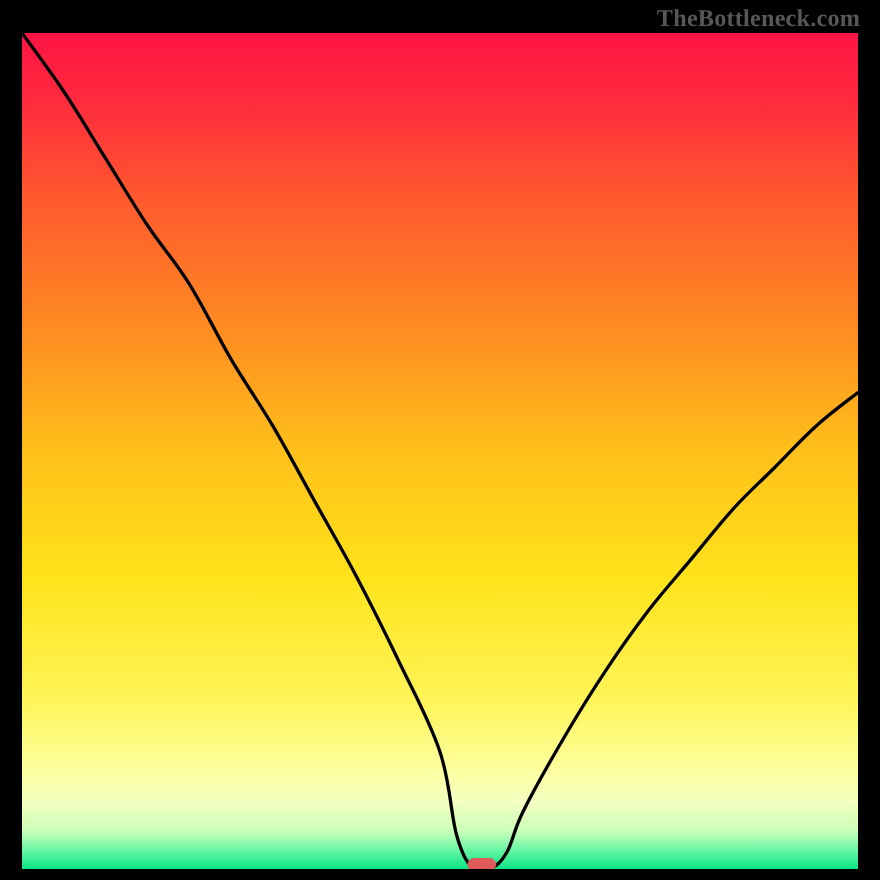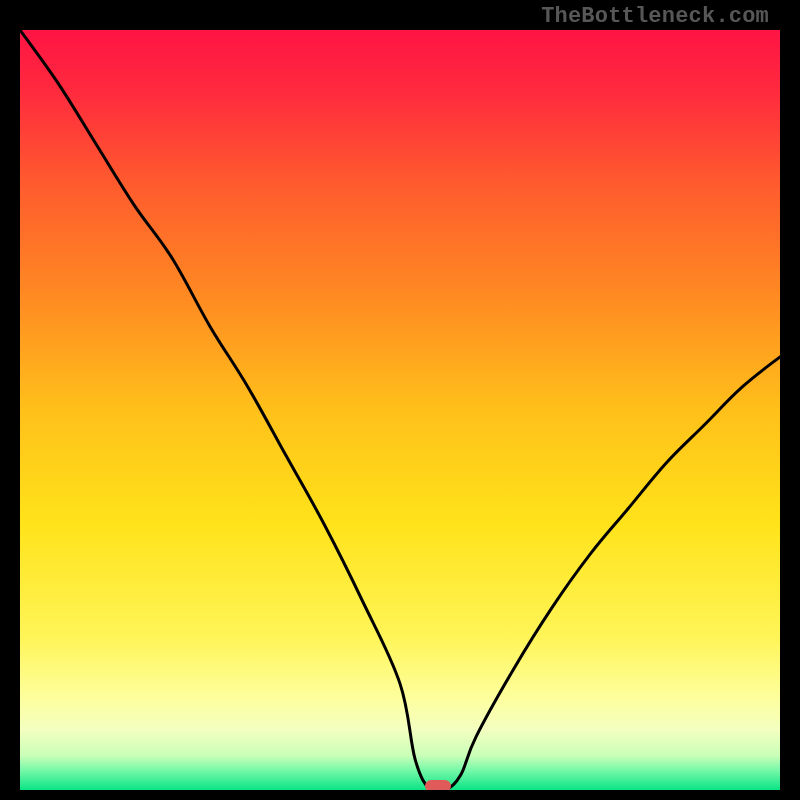--- a/index.html
+++ b/index.html
@@ -14,22 +14,22 @@
     position: absolute;
     left: 20px;
     top: 30px;
     width: 760px;
     height: 760px;
     background: #000;
   }
   .watermark {
     position: absolute;
     top: 4px;
-    right: 31px;
-    font-family: Liberation Mono, monospace;
+    right: 18px;
+    font-family: Liberation Serif, serif;
     font-size: 22px;
     font-weight: 600;
     color: #575757;
     letter-spacing: 0.2px;
   }
   svg {
     position: absolute;
     left: 0;
     top: 0;
   }

